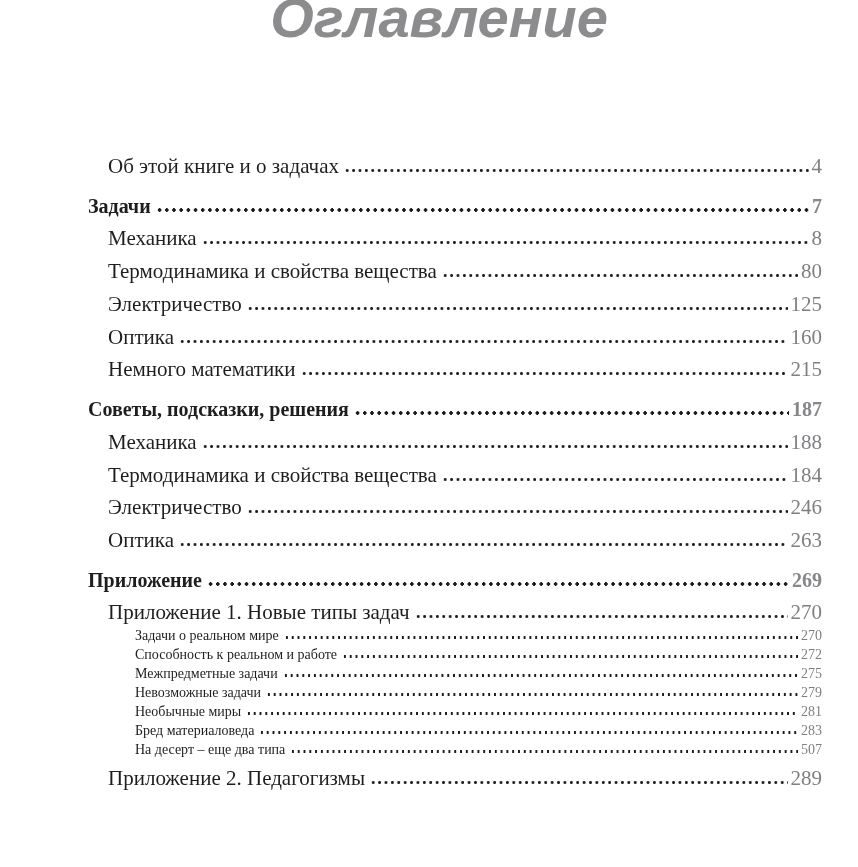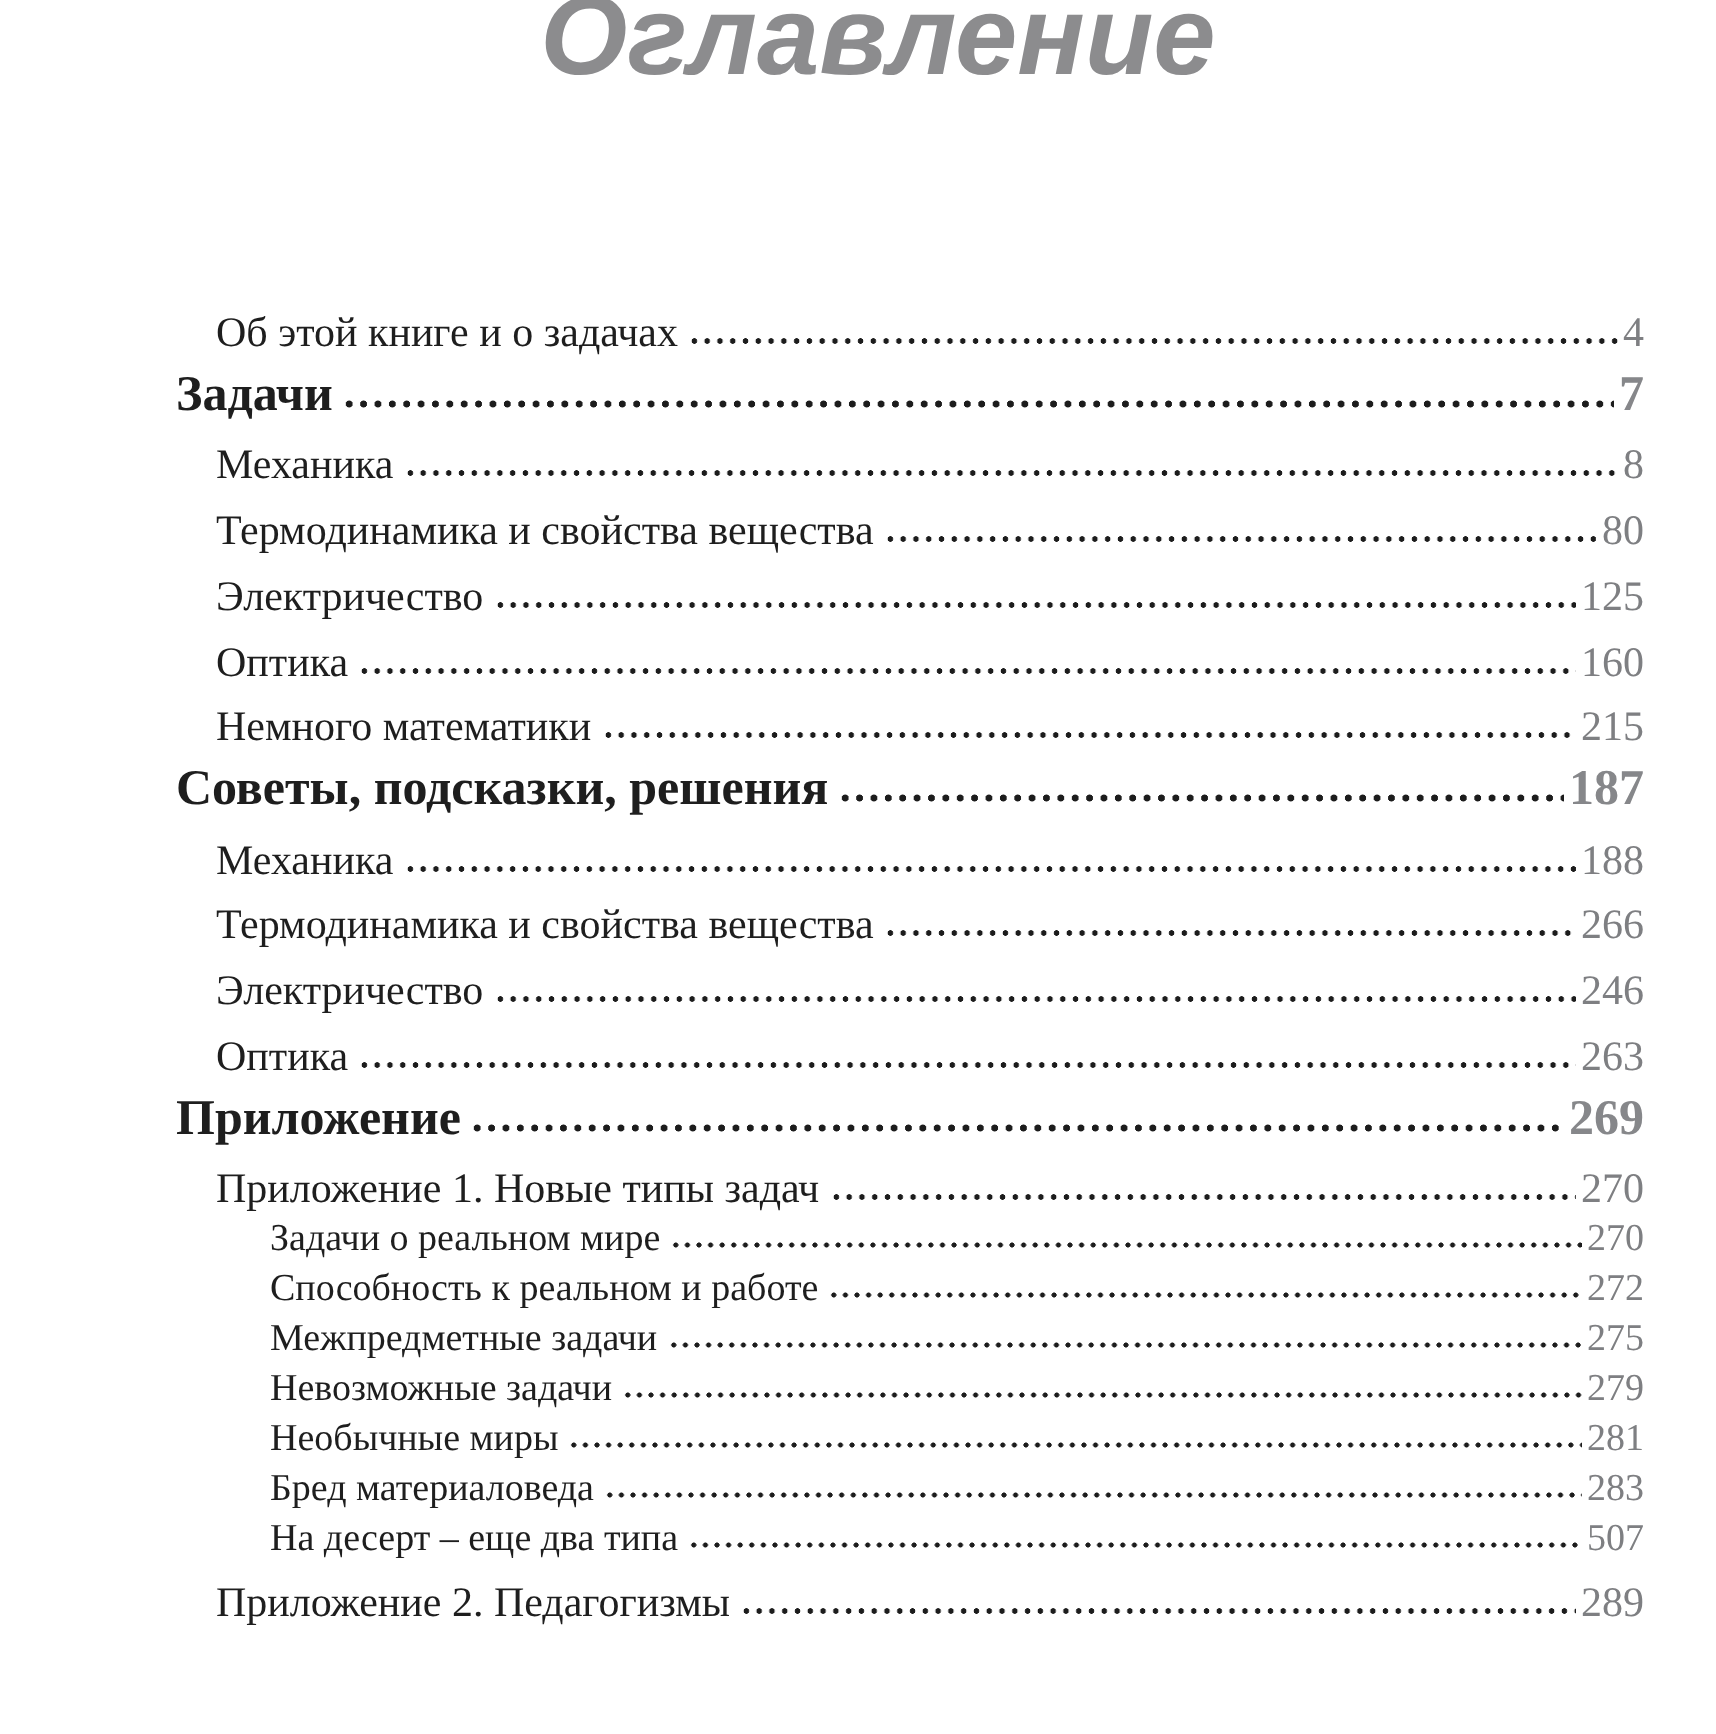--- a/index.html
+++ b/index.html
@@ -57,40 +57,40 @@
     background-position:left bottom 0px;
     background-size:6.4px 5px;
   }
   .pagenum{
     color:var(--c-num);
     white-space:nowrap;
   }
   
   .toc-row.level-0{
     font-weight:bold;
-    font-size:25px;
-    margin-top:4px;
+    font-size:20px;
+    margin-top:16px;
   }
   .toc-row.level-0 .leader{
     background-image:radial-gradient(circle,var(--c-dots) 1.6px,transparent 1.9px);
     background-size:7.2px 6px;
     height:8px;
   }
   .toc-row.level-0 .pagenum{
     font-weight:bold;
     color:#86878a;
   }
   
   .toc-row.level-1{
     margin-left:20px;
   }
   
   .toc-row.level-2{
     margin-left:47px;
-    font-size:19px;
+    font-size:14px;
     margin-top:2.5px;
   }
   .toc-row.level-2 .leader{
     background-image:radial-gradient(circle,var(--c-dots) 1.15px,transparent 1.4px);
     background-size:5.8px 5px;
     height:6px;
   }
   
   .toc-row.first{
     margin-top:0;
@@ -144,21 +144,21 @@
     <span class="pagenum">187</span>
   </div>
       <div class="toc-row level-1">
     <span class="label">Механика</span>
     <span class="leader"></span>
     <span class="pagenum">188</span>
   </div>
       <div class="toc-row level-1">
     <span class="label">Термодинамика и свойства вещества</span>
     <span class="leader"></span>
-    <span class="pagenum">266</span>
+    <span class="pagenum">184</span>
   </div>
       <div class="toc-row level-1">
     <span class="label">Электричество</span>
     <span class="leader"></span>
     <span class="pagenum">246</span>
   </div>
       <div class="toc-row level-1">
     <span class="label">Оптика</span>
     <span class="leader"></span>
     <span class="pagenum">263</span>

